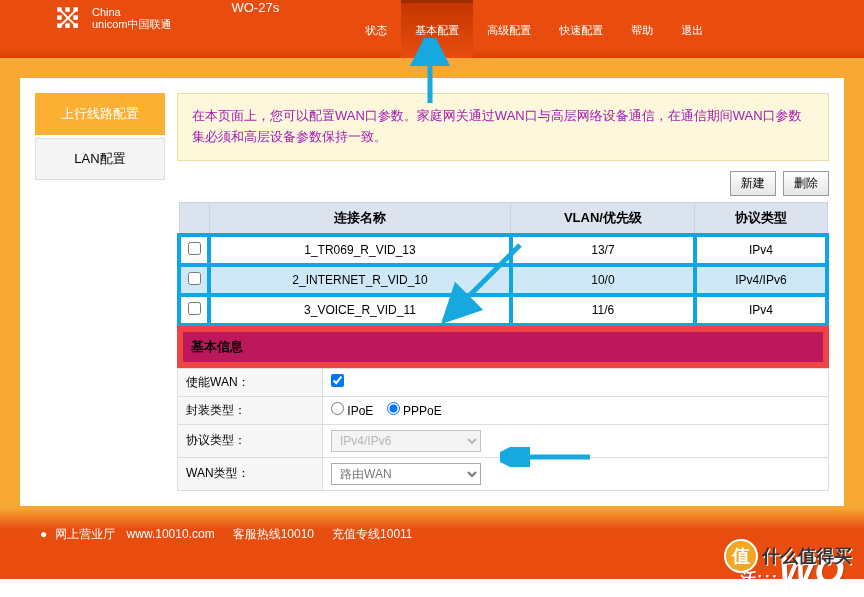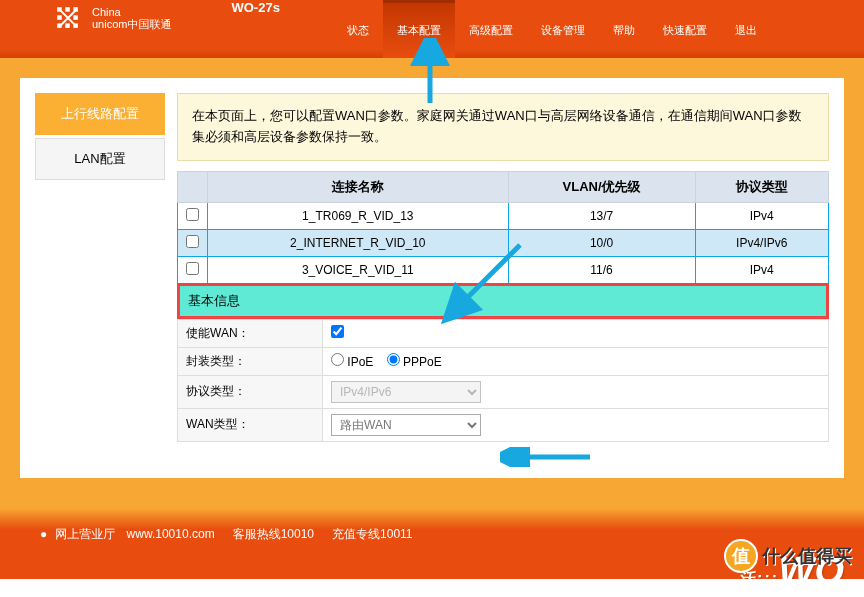--- a/index.html
+++ b/index.html
@@ -1,39 +1,39 @@
 <!DOCTYPE html>
 <html><head>
 <meta charset="utf-8">
 <style>
 * { box-sizing: border-box; margin: 0; padding: 0; }
 body { font-family: Arial, "Microsoft YaHei", sans-serif; font-size: 12px; background: #fff; width: 864px; }
 .header { background: linear-gradient(to bottom, #e84d0f 0%, #e84d0f 85%, #d64000 100%); height: 58px; display: flex; align-items: flex-start; color: #fff; position: relative; padding-left: 50px; }
 .logo { display: flex; align-items: center; margin-right: 40px; }
 .logo-icon { width: 36px; height: 36px; margin-right: 6px; }
 .logo-text { font-size: 11px; line-height: 1.1; }
-.model { color: #fff; font-size: 13px; margin-left: 20px; margin-right: 53px; font-weight: bold; }
+.model { color: #fff; font-size: 13px; margin-left: 20px; margin-right: 72px; }
 .nav { display: flex; height: 100%; }
 .nav-item { padding: 0 14px; display: flex; align-items: center; font-size: 11px; cursor: pointer; border-top: 3px solid transparent; height: 100%; }
 .nav-item.active { background: linear-gradient(to bottom, #c43700, #e84d0f); border-top: 3px solid #a02c00; }
 .outer-wrap { background: #f7a733; padding: 20px 20px 0 20px; min-height: 450px; }
 .content-area { background: #fff; padding: 15px; display: flex; gap: 12px; min-height: 400px; }
 .sidebar { width: 130px; flex-shrink: 0; }
 .side-item { padding: 11px 8px; text-align: center; font-size: 13px; border: 1px solid #ddd; margin-bottom: 3px; cursor: pointer; background: #f5f5f5; }
 .side-item.active { background: #fbb034; color: #fff; border-color: #fbb034; }
 .main { flex: 1; }
-.info-box { background: #fdf7dc; border: 1px solid #e8dfa8; padding: 12px 14px; font-size: 13px; line-height: 1.6; color: #000000; margin-bottom: 10px; }
+.info-box { background: #fdf7dc; border: 1px solid #e8dfa8; padding: 12px 14px; font-size: 13px; line-height: 1.6; color: #a21caf; margin-bottom: 10px; }
 .btn-row { text-align: right; margin-bottom: 6px; }
 .btn { display: inline-block; border: 1px solid #999; background: linear-gradient(#fefefe,#e6e6e6); padding: 3px 10px; font-size: 12px; cursor: pointer; margin-left: 4px; }
 table { width: 100%; border-collapse: collapse; }
 .conn-table th { background: #dbe4ee; border: 1px solid #c9d4e0; padding: 6px; font-size: 13px; font-weight: bold; text-align: center; }
-.conn-table td { border: 1px solid #0ea5e9; padding: 5px; font-size: 12px; text-align: center; background: #fff; }
+.conn-table td { border: 4px solid #0ea5e9; padding: 5px; font-size: 12px; text-align: center; background: #fff; }
 .conn-table tr.selected td { background: #cfe8f7; }
 .conn-table td.chk { width: 30px; }
-.section-head { background: #5eead4; border: 3px solid #ef4444; padding: 6px 8px; font-weight: normal; font-size: 13px; margin-top: -1px; }
+.section-head { background: #be185d; border: 6px solid #ef4444; padding: 6px 8px; font-weight: bold; font-size: 13px; margin-top: -1px; }
 .form-table td { border: 1px solid #ddd; padding: 5px 8px; font-size: 12px; background: #fff; }
 .form-table td.label { width: 145px; background: #f7f7f7; }
 select, input[type=text] { font-size: 12px; padding: 2px 4px; border: 1px solid #aaa; background: #fff; color: #777; width: 150px; }
 select.disabled { color: #999; background: #f0f0f0; }
 .radio-lbl { margin-right: 10px; font-size: 12px; }
 .footer { background: linear-gradient(to bottom, #f7a733 0%, #e84d0f 30%, #e84d0f 100%); color: #fff; padding: 18px 40px 36px; font-size: 12px; position: relative; }
 .footer-links span { margin-right: 8px; }
 .wo-logo { position: absolute; right: 20px; top: 8px; font-size: 38px; font-style: italic; font-weight: bold; color: #fff; text-shadow: 1px 1px 2px rgba(0,0,0,0.2); margin-top: 34px; }
 .wo-logo .dots { font-size: 16px; letter-spacing: 2px; }
 .watermark { position: absolute; right: 12px; bottom: 6px; display: flex; align-items: center; }
@@ -62,35 +62,38 @@
     <div class="logo-text">
       <div>China</div>
       <div>unicom中国联通</div>
     </div>
   </div>
   <div class="model">WO-27s</div>
   <div class="nav" id="nav">
       <div class="nav-item">状态</div>
       <div class="nav-item active">基本配置</div>
       <div class="nav-item">高级配置</div>
-      <div class="nav-item">设备管理</div>
+      <div class="nav-item">快速配置</div>
       <div class="nav-item">帮助</div>
-      <div class="nav-item">快速配置</div>
       <div class="nav-item">退出</div>
     </div>
 </div>
 
 <div class="outer-wrap">
   <div class="content-area">
     <div class="sidebar" id="sidebar">
         <div class="side-item active">上行线路配置</div>
         <div class="side-item">LAN配置</div>
       </div>
     <div class="main">
       <div class="info-box">在本页面上，您可以配置WAN口参数。家庭网关通过WAN口与高层网络设备通信，在通信期间WAN口参数集必须和高层设备参数保持一致。</div>
+      <div class="btn-row">
+        <span class="btn">新建</span>
+        <span class="btn">删除</span>
+      </div>
       <table class="conn-table">
         <thead>
             <tr id="thead-row">
               <th class="chk"></th>
               <th>连接名称</th>
               <th>VLAN/优先级</th>
               <th>协议类型</th>
             </tr>
           </thead>
         <tbody id="conn-body">

